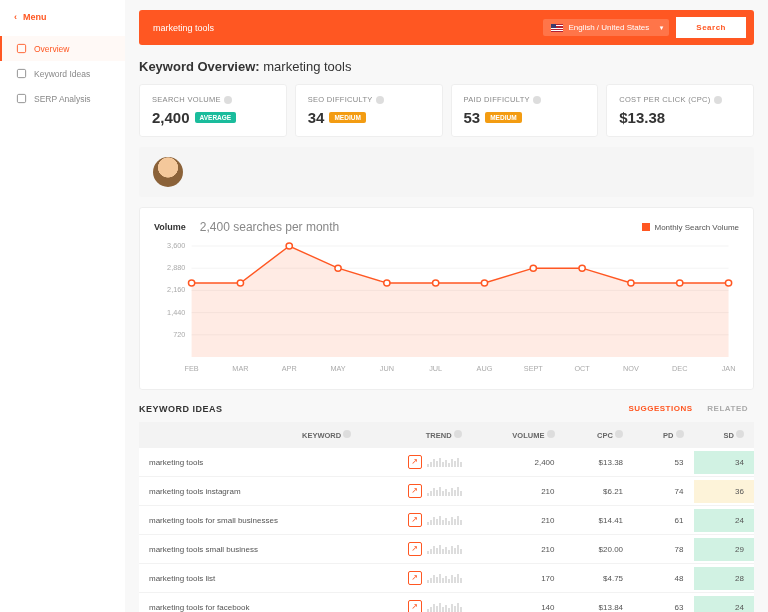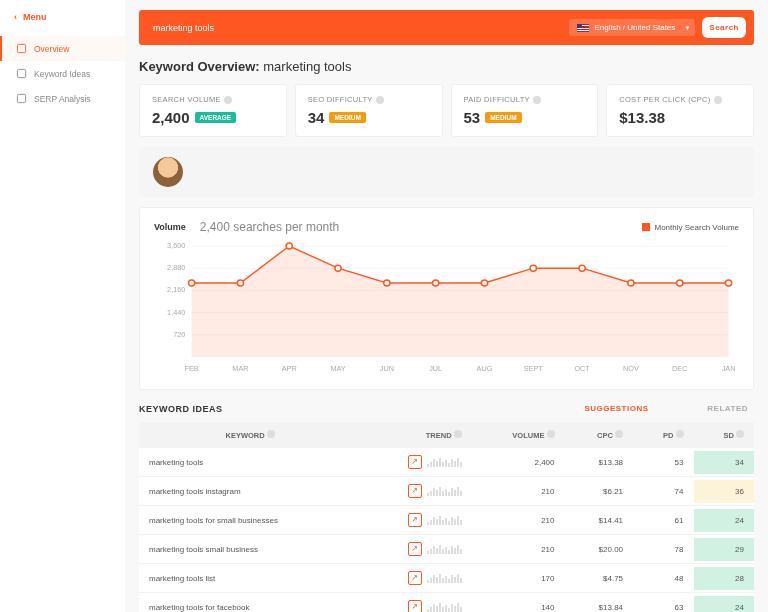--- a/index.html
+++ b/index.html
@@ -10,21 +10,21 @@
 .brand { padding: 4px 14px 10px; color: #ff5722; font-weight: 700; font-size: 9px; letter-spacing: 0.4px; }
 .nav-item { display: flex; align-items: center; gap: 7px; padding: 7px 14px; color: #888; font-size: 8.5px; cursor: pointer; border-left: 2px solid transparent; }
 .nav-item.active { color: #ff5722; border-left-color: #ff5722; background: #fff9f6; }
 .nav-icon { width: 11px; height: 11px; display: inline-block; }
 .main { flex: 1; padding: 10px 14px 0; overflow-y: auto; }
 .search-bar { background: #ff5722; border-radius: 3px; padding: 7px 8px; display: flex; gap: 7px; align-items: center; }
 .search-input { flex: 1; background: transparent; border: none; color: #fff; font-size: 9px; outline: none; padding: 4px 6px; }
 .search-input::placeholder { color: #fff; }
 .lang-select { background: rgba(255,255,255,0.18); color: #fff; font-size: 8px; padding: 4px 20px 4px 8px; border-radius: 2px; display: flex; align-items: center; gap: 5px; cursor: pointer; position: relative; }
 .lang-select::after { content: '▾'; position: absolute; right: 6px; font-size: 7px; }
-.search-btn { background: #fff; color: #ff5722; border: none; font-size: 8px; font-weight: 600; padding: 6px 7px; border-radius: 6px; cursor: pointer; letter-spacing: 0.5px; }
+.search-btn { background: #fff; color: #ff5722; border: none; font-size: 8px; font-weight: 600; padding: 6px 20px; border-radius: 0; cursor: pointer; letter-spacing: 0.5px; }
 .page-title { margin: 14px 0 10px; font-size: 13px; }
 .page-title b { font-weight: 700; }
 .page-title span { font-weight: 400; }
 .cards { display: flex; gap: 8px; margin-bottom: 10px; }
 .card { flex: 1; background: #fff; border: 1px solid #eee; border-radius: 3px; padding: 10px 12px; }
 .card-label { font-size: 7.5px; color: #888; text-transform: uppercase; letter-spacing: 0.3px; display: flex; align-items: center; gap: 3px; }
 .card-value { font-size: 15px; font-weight: 700; margin-top: 5px; display: flex; align-items: center; gap: 5px; }
 .badge { font-size: 6.5px; padding: 2px 5px; border-radius: 2px; color: #fff; font-weight: 600; }
 .badge.avg { background: #1abc9c; }
 .badge.med { background: #f39c12; }
@@ -36,24 +36,24 @@
 .chart-box { background: #fff; border: 1px solid #eee; border-radius: 3px; padding: 12px 14px; margin-bottom: 14px; }
 .chart-head { display: flex; align-items: center; gap: 14px; margin-bottom: 6px; }
 .chart-title { font-size: 9px; font-weight: 700; }
 .chart-sub { font-size: 12px; color: #888; }
 .legend { margin-left: auto; font-size: 8px; color: #555; display: flex; align-items: center; gap: 5px; }
 .legend-sq { width: 8px; height: 8px; background: #ff5722; display: inline-block; }
 .chart-svg { width: 100%; height: 135px; }
 .axis-txt { font-size: 7px; fill: #aaa; }
 .section-title { font-size: 9px; font-weight: 700; letter-spacing: 0.5px; margin-bottom: 8px; }
 .tabs { float: right; font-size: 8px; }
-.tab { padding: 2px 6px; cursor: pointer; color: #aaa; margin-left: 44px; }
+.tab { padding: 2px 6px; cursor: pointer; color: #aaa; }
 .tab.active { color: #ff5722; font-weight: 600; }
 .table { width: 100%; border-collapse: collapse; background: #fff; font-size: 8px; }
-.table th { background: #f3f3f3; padding: 8px 10px; text-align: center; font-weight: 600; color: #666; text-transform: uppercase; font-size: 7.5px; }
+.table th { background: #f3f3f3; padding: 8px 10px; text-align: right; font-weight: 600; color: #666; text-transform: uppercase; font-size: 7.5px; }
 .table th.r, .table td.r { text-align: right; }
 .table td { padding: 7px 10px; border-bottom: 1px solid #f2f2f2; color: #555; }
 .trend-btn { display: inline-block; width: 14px; height: 14px; border: 1px solid #ff5722; color: #ff5722; border-radius: 2px; text-align: center; line-height: 12px; font-size: 8px; margin-right: 5px; }
 .mini-bars { display: inline-flex; gap: 1px; align-items: flex-end; height: 10px; vertical-align: middle; }
 .mini-bars span { width: 2px; background: #ddd; }
 .cell-sd { padding: 0 !important; }
 .sd-pill { display: block; padding: 7px 10px; text-align: right; }
 .sd-green { background: #d1f2e3; }
 .sd-yellow { background: #fdf3d9; }
 .flag { width: 12px; height: 8px; background: linear-gradient(to bottom, #b22234 0 15%, #fff 15% 30%, #b22234 30% 45%, #fff 45% 60%, #b22234 60% 75%, #fff 75% 90%, #b22234 90%); position: relative; display: inline-block; }

